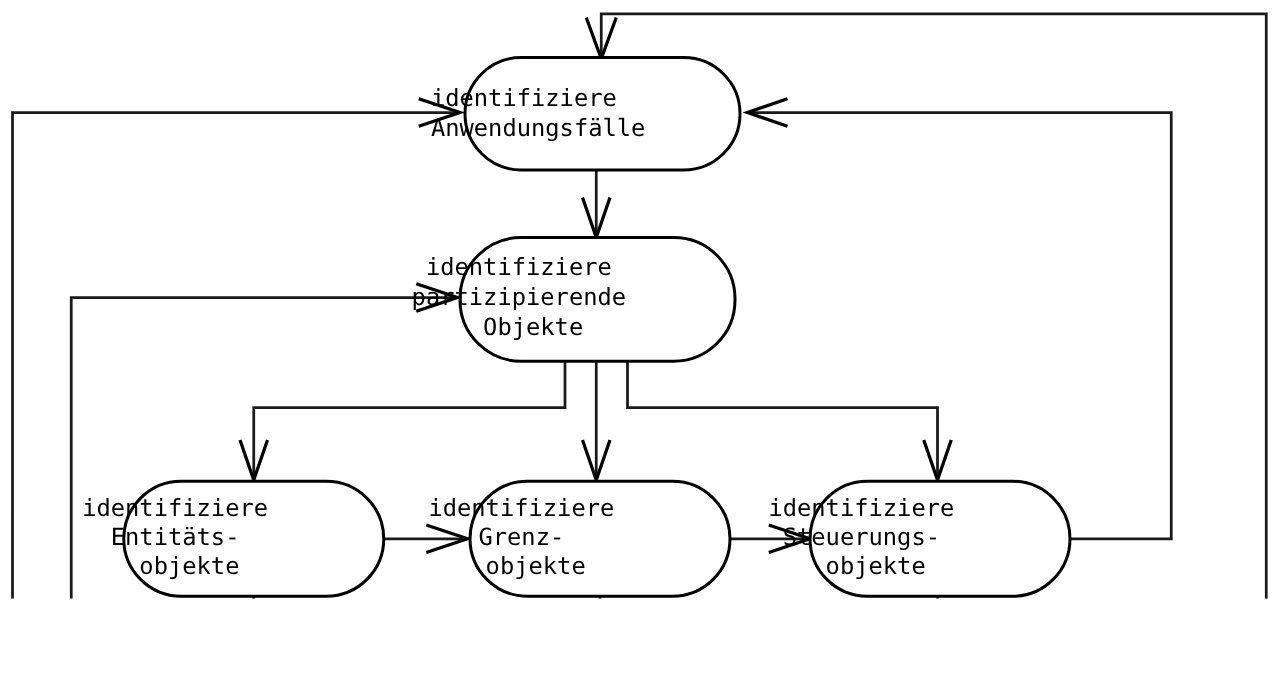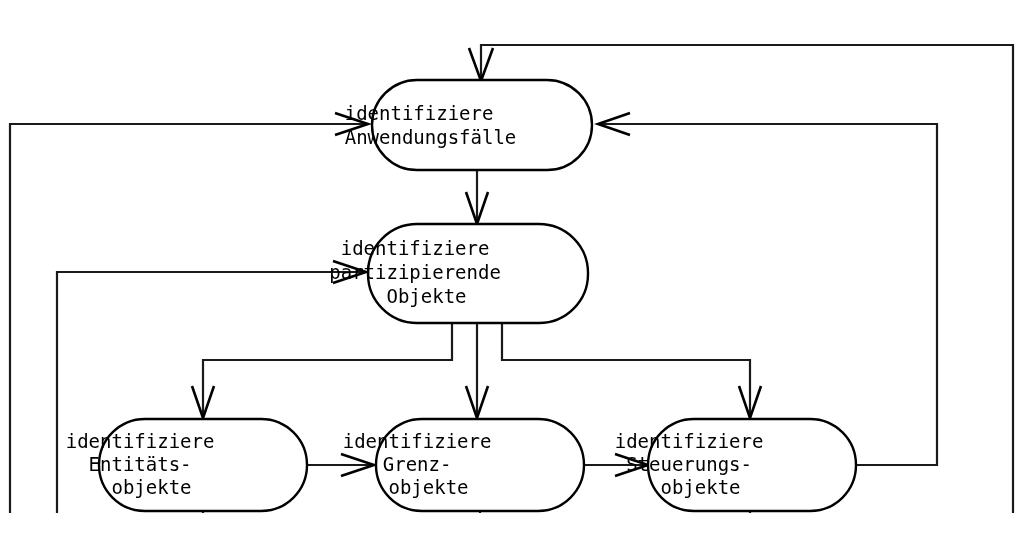--- a/index.html
+++ b/index.html
@@ -7,21 +7,20 @@
     padding: 0;
     background: #ffffff;
   }
   #canvas {
     position: relative;
     width: 1024px;
     height: 479px;
     background: #ffffff;
     overflow: hidden;
     font-family: "DejaVu Sans Mono", monospace;
-    margin-top: 34px;
   }
   svg#flow {
     position: absolute;
     left: 0;
     top: 0;
     width: 1024px;
     height: 557px;
     display: block;
   }
   .node-shape {

